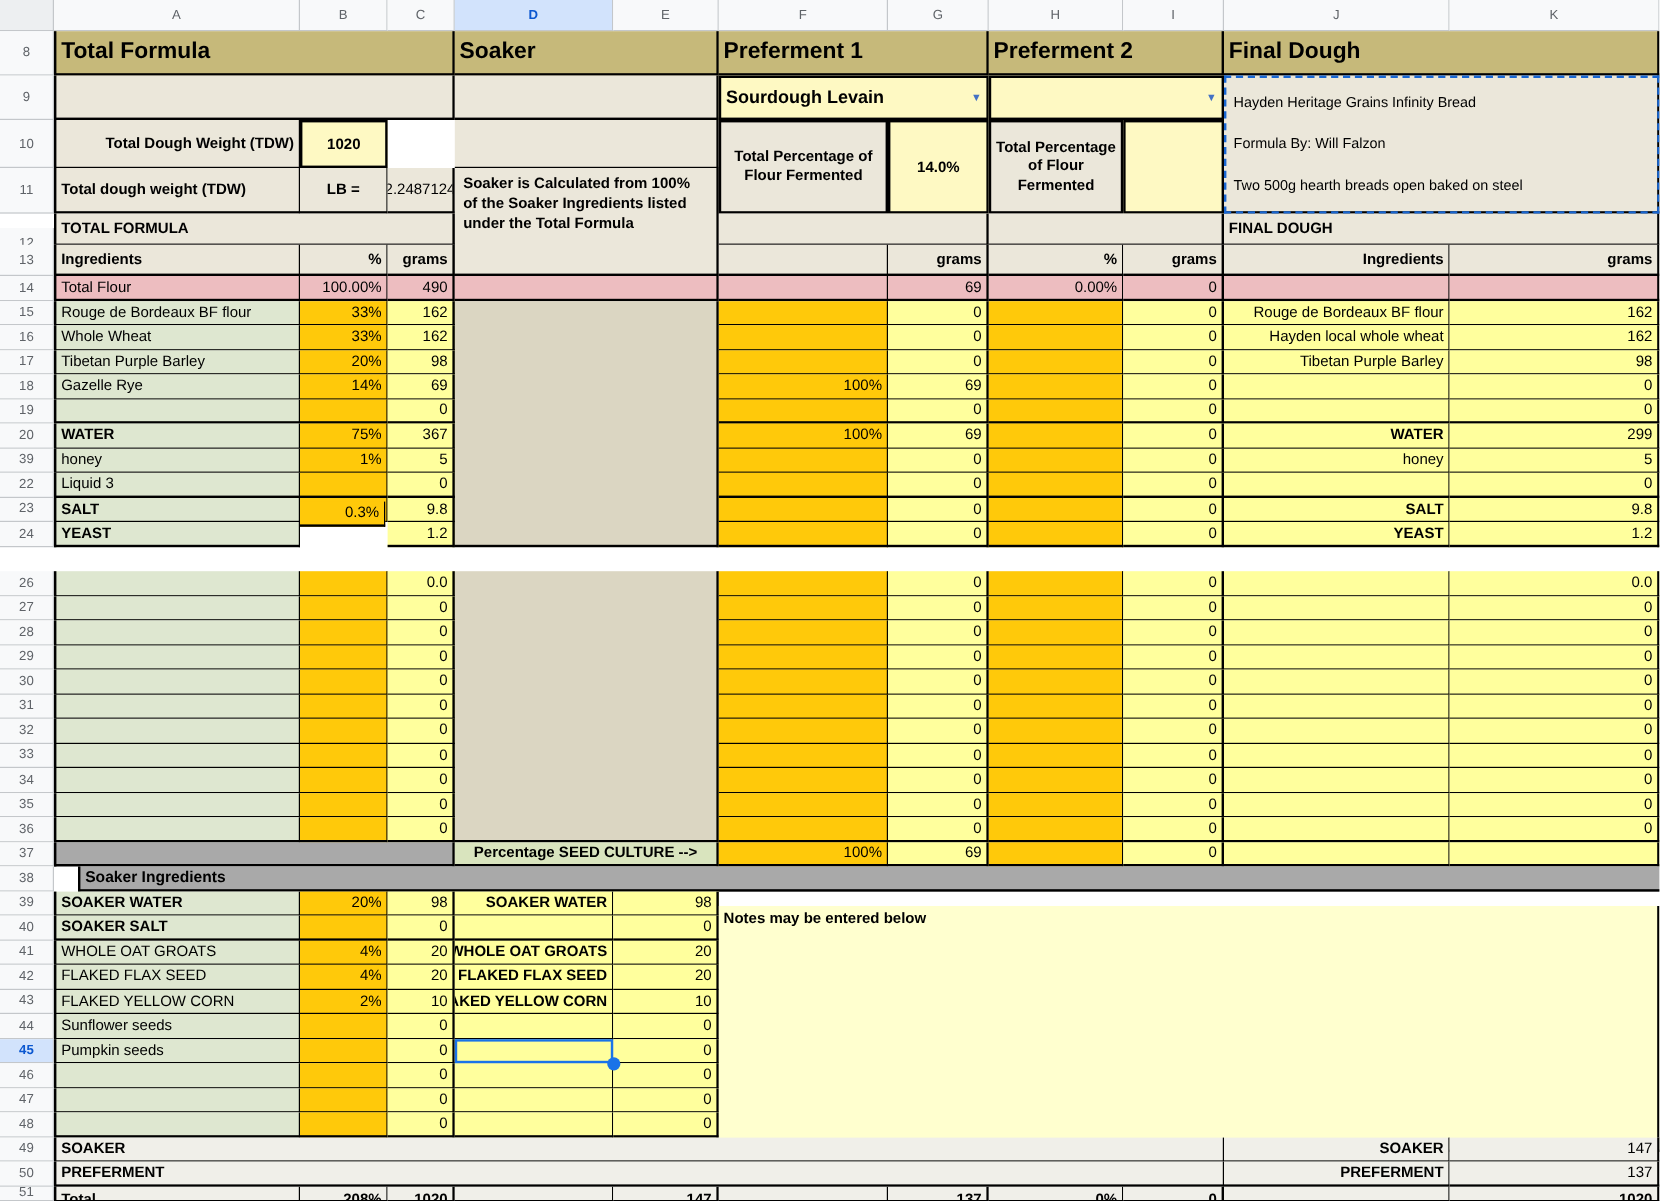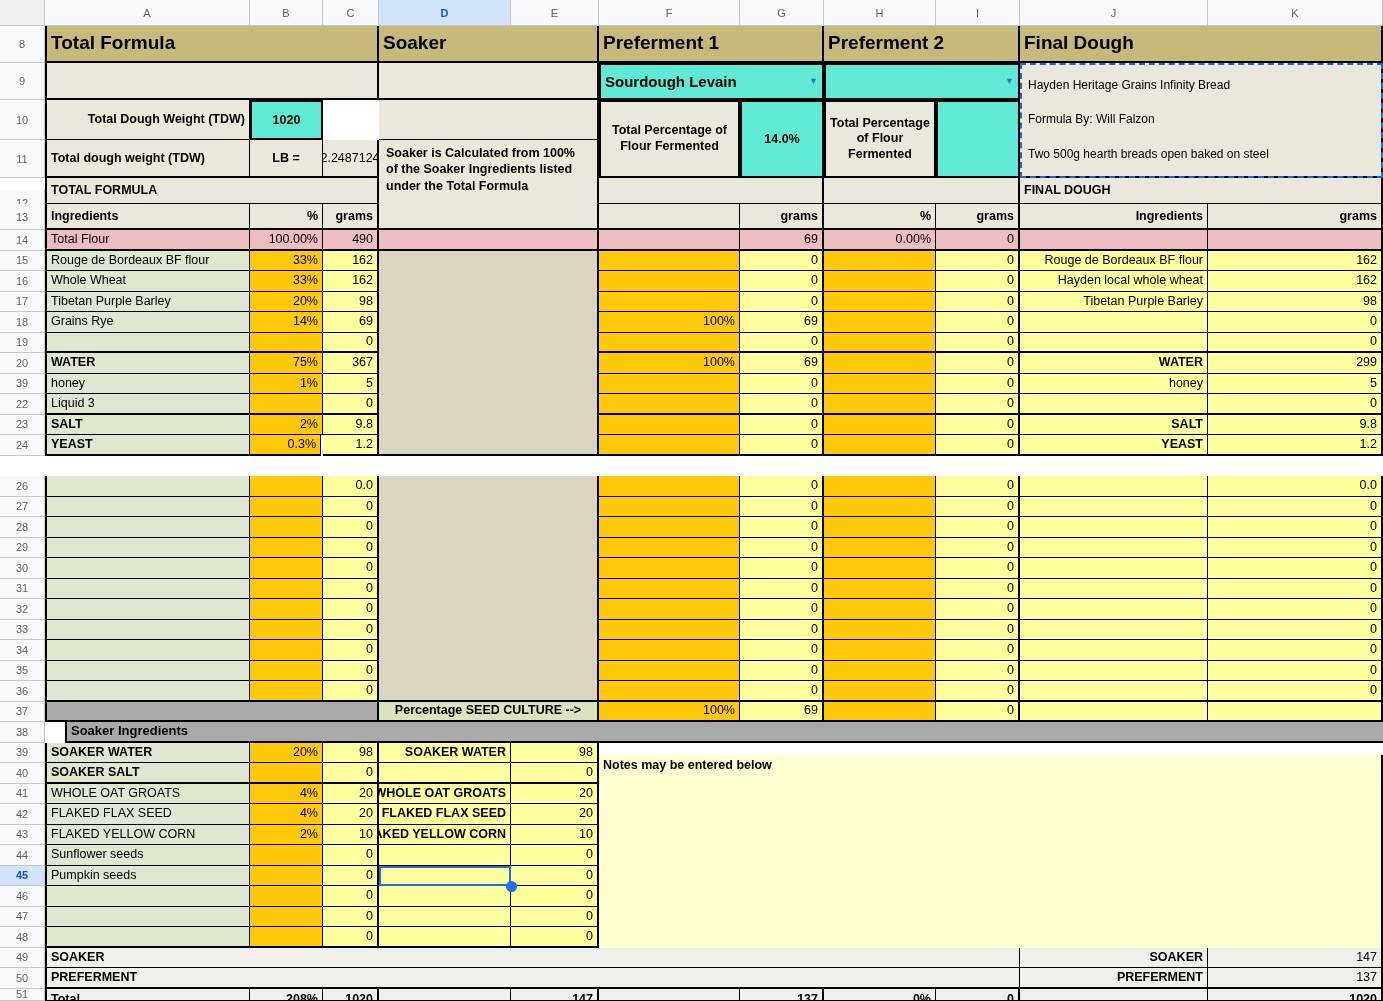--- a/index.html
+++ b/index.html
@@ -3,21 +3,21 @@
 <meta charset="utf-8">
 <style>
   html,body{margin:0;padding:0;background:#fff;}
   #sheet{position:relative;width:1383px;height:1001px;overflow:hidden;background:#fff;
          font-family:"Liberation Sans",sans-serif;}
   .cell{position:absolute;box-sizing:border-box;display:flex;align-items:center;
         padding:0 4px;font:12.5px/1.2 "Liberation Sans",sans-serif;color:#000;
         border-right:1px solid #000;border-bottom:1px solid #000;
         overflow:hidden;white-space:nowrap;}
   
-  .tn{background:#C6B97A}.be{background:#EBE7DA}.bl{background:#5eead4}
+  .tn{background:#C6B97A}.be{background:#EBE7DA}.bl{background:#fef9c3}
   .o{background:#FFC90A}.y{background:#FFFF9D}.p{background:#EDBDC0}
   .g{background:#DEE7D0}.db{background:#DBD6C2}
   .bd{background:#A9A9A9;font-weight:700;font-size:13px}
   .nt{background:#FFFFCF}.ly{background:#F0EFE9}.sd{background:#D9E4BE}
   
   .b{font-weight:700}.r{justify-content:flex-end}.ctr{justify-content:center}
   .big{font-size:19px;font-weight:700}
   .wrap{white-space:normal;text-align:center;justify-content:center;line-height:1.25}
   .wrapl{white-space:normal;text-align:left;line-height:1.3;align-items:flex-start;padding:5px 7px}
   .top{align-items:flex-start;padding-top:3px}
@@ -183,21 +183,21 @@
     <div class="cell y r br2" style="left: 1208px; top: 271px; width: 175px; height: 20.5px;">162</div>
     <div class="cell g bl2" style="left: 45px; top: 291.5px; width: 205px; height: 20.5px;">Tibetan Purple Barley</div>
     <div class="cell o r" style="left: 250px; top: 291.5px; width: 73px; height: 20.5px;">20%</div>
     <div class="cell y r br2" style="left: 323px; top: 291.5px; width: 56px; height: 20.5px;">98</div>
     <div class="cell o" style="left: 599px; top: 291.5px; width: 141px; height: 20.5px;"></div>
     <div class="cell y r br2" style="left: 740px; top: 291.5px; width: 84px; height: 20.5px;">0</div>
     <div class="cell o" style="left: 824px; top: 291.5px; width: 112px; height: 20.5px;"></div>
     <div class="cell y r br2" style="left: 936px; top: 291.5px; width: 84px; height: 20.5px;">0</div>
     <div class="cell y r" style="left: 1020px; top: 291.5px; width: 188px; height: 20.5px;">Tibetan Purple Barley</div>
     <div class="cell y r br2" style="left: 1208px; top: 291.5px; width: 175px; height: 20.5px;">98</div>
-    <div class="cell g bl2" style="left: 45px; top: 312px; width: 205px; height: 20.5px;">Grains Rye</div>
+    <div class="cell g bl2" style="left: 45px; top: 312px; width: 205px; height: 20.5px;">Gazelle Rye</div>
     <div class="cell o r" style="left: 250px; top: 312px; width: 73px; height: 20.5px;">14%</div>
     <div class="cell y r br2" style="left: 323px; top: 312px; width: 56px; height: 20.5px;">69</div>
     <div class="cell o r" style="left: 599px; top: 312px; width: 141px; height: 20.5px;">100%</div>
     <div class="cell y r br2" style="left: 740px; top: 312px; width: 84px; height: 20.5px;">69</div>
     <div class="cell o" style="left: 824px; top: 312px; width: 112px; height: 20.5px;"></div>
     <div class="cell y r br2" style="left: 936px; top: 312px; width: 84px; height: 20.5px;">0</div>
     <div class="cell y" style="left: 1020px; top: 312px; width: 188px; height: 20.5px;"></div>
     <div class="cell y r br2" style="left: 1208px; top: 312px; width: 175px; height: 20.5px;">0</div>
     <div class="cell g bl2 bb2" style="left: 45px; top: 332.5px; width: 205px; height: 20.5px;"></div>
     <div class="cell o bb2" style="left: 250px; top: 332.5px; width: 73px; height: 20.5px;"></div>
@@ -238,21 +238,21 @@
     <div class="cell g b bl2" style="left: 45px; top: 414.5px; width: 205px; height: 20.5px;">SALT</div>
     <div class="cell o r" style="left: 250px; top: 414.5px; width: 73px; height: 20.5px;">2%</div>
     <div class="cell y r br2" style="left: 323px; top: 414.5px; width: 56px; height: 20.5px;">9.8</div>
     <div class="cell o" style="left: 599px; top: 414.5px; width: 141px; height: 20.5px;"></div>
     <div class="cell y r br2" style="left: 740px; top: 414.5px; width: 84px; height: 20.5px;">0</div>
     <div class="cell o" style="left: 824px; top: 414.5px; width: 112px; height: 20.5px;"></div>
     <div class="cell y r br2" style="left: 936px; top: 414.5px; width: 84px; height: 20.5px;">0</div>
     <div class="cell y b r" style="left: 1020px; top: 414.5px; width: 188px; height: 20.5px;">SALT</div>
     <div class="cell y r br2" style="left: 1208px; top: 414.5px; width: 175px; height: 20.5px;">9.8</div>
     <div class="cell g b bl2 bb2" style="left: 45px; top: 435px; width: 205px; height: 20.5px;">YEAST</div>
-    <div class="cell o r bb2" style="left: 250px; top: 435px; width: 71px; height: 20.5px;">0.3%</div>
+    <div class="cell o r bb2" style="left: 250px; top: 418px; width: 71px; height: 20.5px;">0.3%</div>
     <div class="cell y r br2 bb2" style="left: 323px; top: 435px; width: 56px; height: 20.5px;">1.2</div>
     <div class="cell o bb2" style="left: 599px; top: 435px; width: 141px; height: 20.5px;"></div>
     <div class="cell y r br2 bb2" style="left: 740px; top: 435px; width: 84px; height: 20.5px;">0</div>
     <div class="cell o bb2" style="left: 824px; top: 435px; width: 112px; height: 20.5px;"></div>
     <div class="cell y r br2 bb2" style="left: 936px; top: 435px; width: 84px; height: 20.5px;">0</div>
     <div class="cell y b r bb2" style="left: 1020px; top: 435px; width: 188px; height: 20.5px;">YEAST</div>
     <div class="cell y r br2 bb2" style="left: 1208px; top: 435px; width: 175px; height: 20.5px;">1.2</div>
     <div class="cell g bl2" style="left: 45px; top: 476px; width: 205px; height: 20.5px;"></div>
     <div class="cell o" style="left: 250px; top: 476px; width: 73px; height: 20.5px;"></div>
     <div class="cell y r br2" style="left: 323px; top: 476px; width: 56px; height: 20.5px;">0.0</div>

